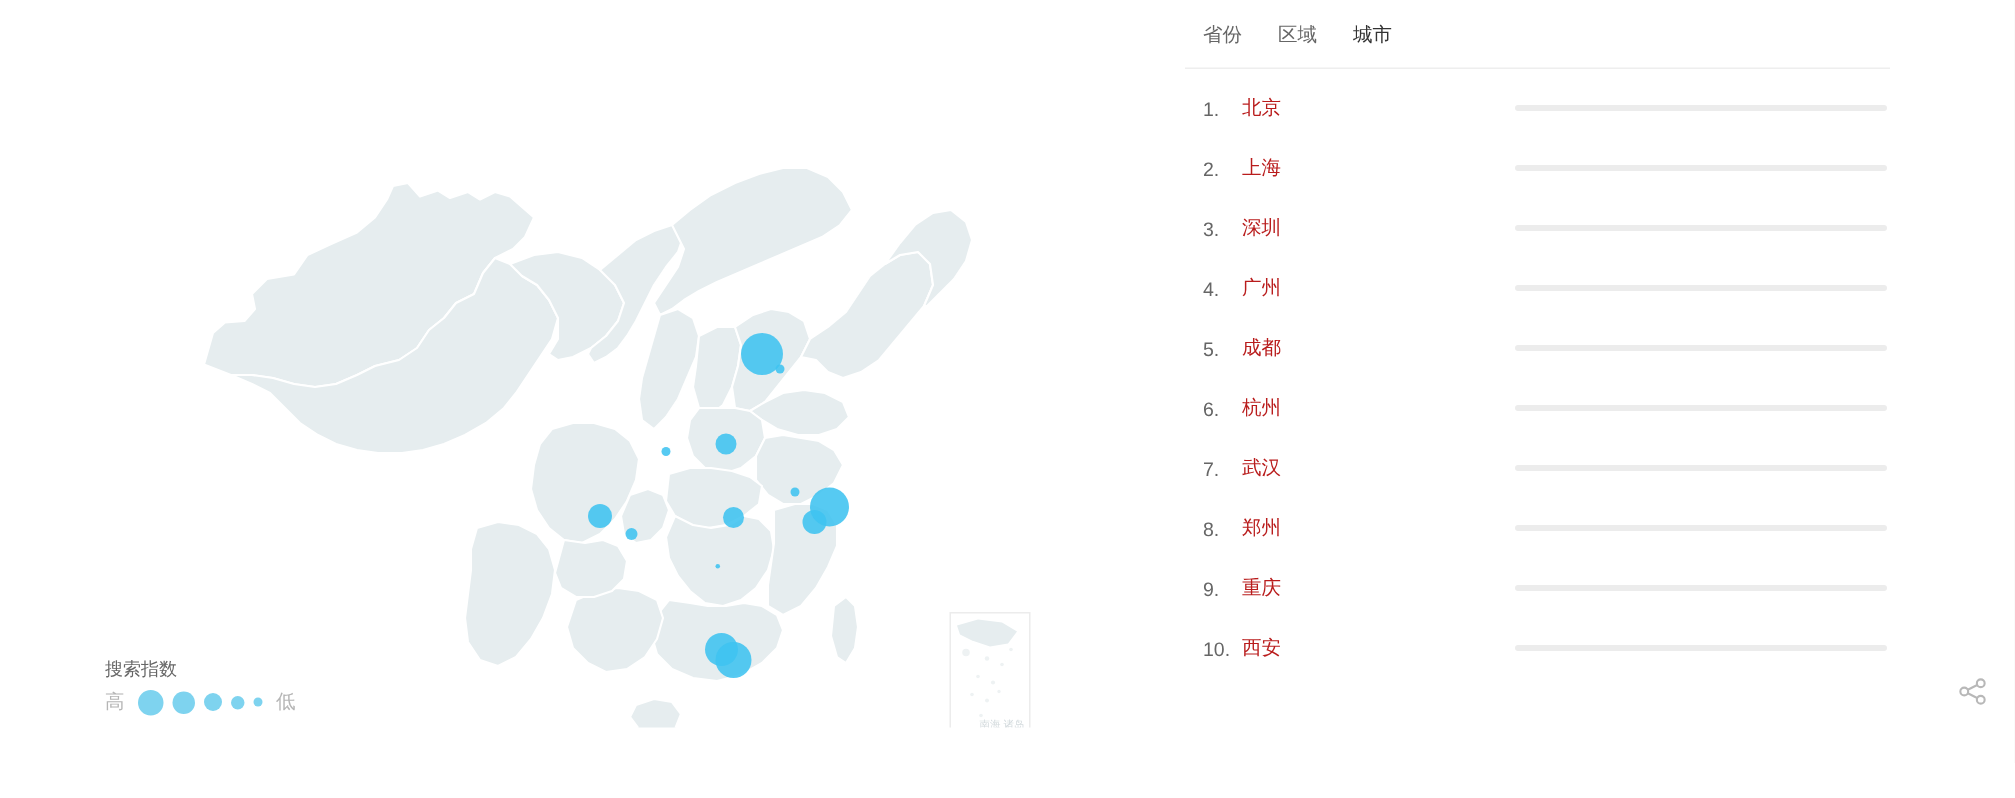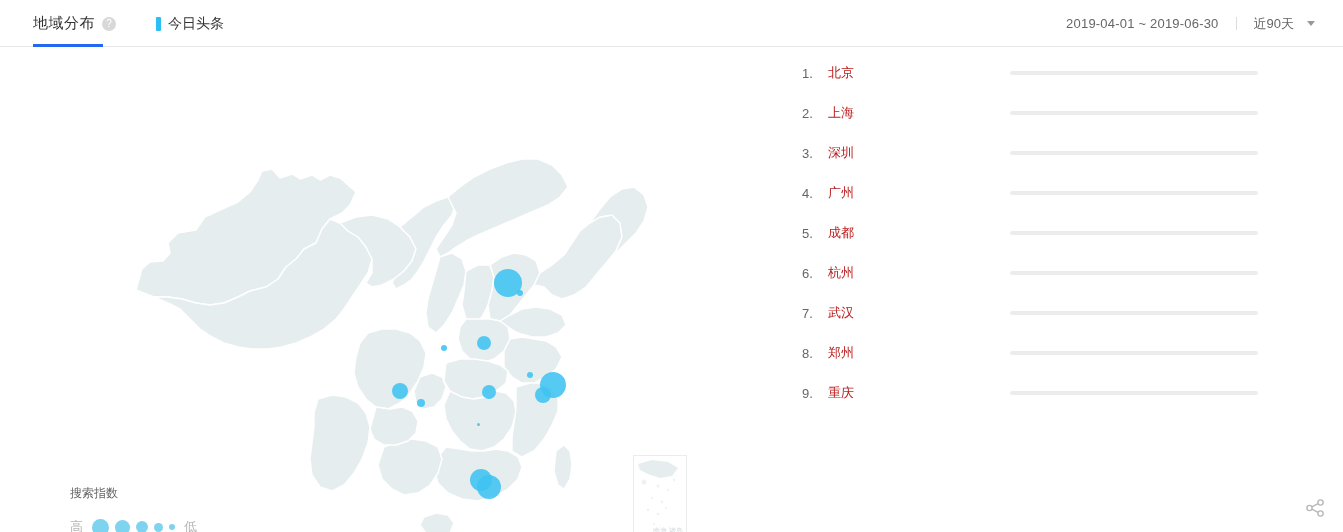--- a/index.html
+++ b/index.html
@@ -169,21 +169,21 @@
     text-align: right;
   }
   .legend {
     position: absolute;
     left: 70px;
     top: 438px;
   }
   .legend-title {
     font-size: 12px;
     color: #666666;
-    margin-bottom: 16px;
+    margin-bottom: 4px;
   }
   .legend-scale {
     display: flex;
     align-items: center;
   }
   .legend-text {
     font-size: 13px;
     color: #b5b5b5;
   }
   .legend-dots {
@@ -265,45 +265,20 @@
     width: 24px;
     height: 24px;
     cursor: pointer;
   }
 </style>
 </head>
 <body>
 
 <div class="page">
 
-  <div class="header">
-    <div class="header-left">
-
-      <div class="tab-main">
-        <span class="tab-main-label">地域分布</span>
-        <span class="help-icon">?</span>
-        <span class="tab-underline"></span>
-      </div>
-
-      <div class="series-legend">
-        <span class="series-swatch"></span>
-        <span class="series-label">今日头条</span>
-      </div>
-
-    </div>
-
-    <div class="header-right">
-      <span class="date-range">2019-04-01 ~ 2019-06-30</span>
-      <span class="header-sep"></span>
-      <span class="range-select">
-        <span class="range-select-label">近90天</span>
-        <span class="caret"></span>
-      </span>
-    </div>
-  </div>
 
   <div class="body">
 
     <div class="map-panel">
 
       <svg class="map-svg" width="780" height="485" viewBox="0 0 780 485">
         <g fill="#e6edef" stroke="#ffffff" stroke-width="1.4" stroke-linejoin="round">
 
           <path d="M136 243 L142 222 L150 215 L163 214 L170 206 L168 196 L178 186 L196 183 L205 170 L220 163 L238 155 L250 145 L258 133 L262 124 L272 122 L280 131 L292 127 L300 132 L312 128 L320 133 L330 128 L340 131 L348 138 L356 145 L350 158 L342 166 L330 172 L322 182 L316 196 L304 202 L296 212 L286 220 L278 232 L266 240 L250 244 L238 250 L224 256 L210 258 L196 256 L182 252 L168 250 L154 250 Z"></path>
 
@@ -398,20 +373,25 @@
             <span class="legend-dot" style="width:9px;height:9px;"></span>
             <span class="legend-dot" style="width:6px;height:6px;"></span>
           </span>
           <span class="legend-text">低</span>
         </div>
       </div>
     </div>
 
     <div class="list-panel">
 
+      <div class="list-tabs">
+        <span class="list-tab">省份</span>
+        <span class="list-tab">区域</span>
+        <span class="list-tab active">城市</span>
+      </div>
 
       <div class="rank-list">
 
         <div class="rank-row">
           <span class="rank-index">1.</span>
           <span class="rank-name">北京</span>
           <span class="rank-bar-track">
             <span class="rank-bar-fill" style="width:100%"></span>
           </span>
         </div>
@@ -473,20 +453,27 @@
         </div>
 
         <div class="rank-row">
           <span class="rank-index">9.</span>
           <span class="rank-name">重庆</span>
           <span class="rank-bar-track">
             <span class="rank-bar-fill" style="width:27%"></span>
           </span>
         </div>
 
+        <div class="rank-row">
+          <span class="rank-index">10.</span>
+          <span class="rank-name">西安</span>
+          <span class="rank-bar-track">
+            <span class="rank-bar-fill" style="width:23%"></span>
+          </span>
+        </div>
 
       </div>
     </div>
 
     <div class="share-button">
       <svg width="24" height="24" viewBox="0 0 24 24" fill="none" stroke="#b8b8b8" stroke-width="1.4">
         <circle cx="17.5" cy="6.5" r="2.6"></circle>
         <circle cx="17.5" cy="17.5" r="2.6"></circle>
         <circle cx="6.5" cy="12" r="2.6"></circle>
         <line x1="8.9" x2="15.1" y1="10.8" y2="7.7"></line>

